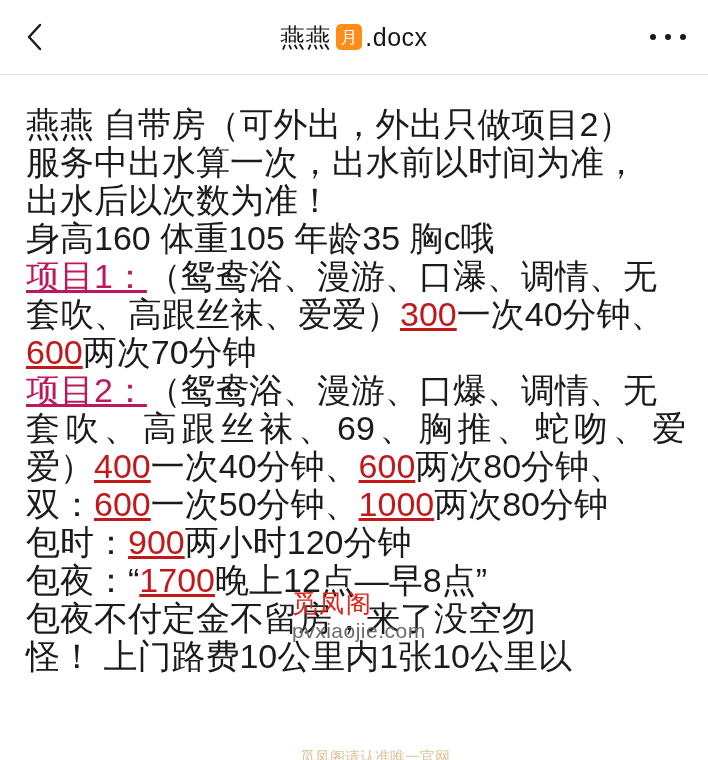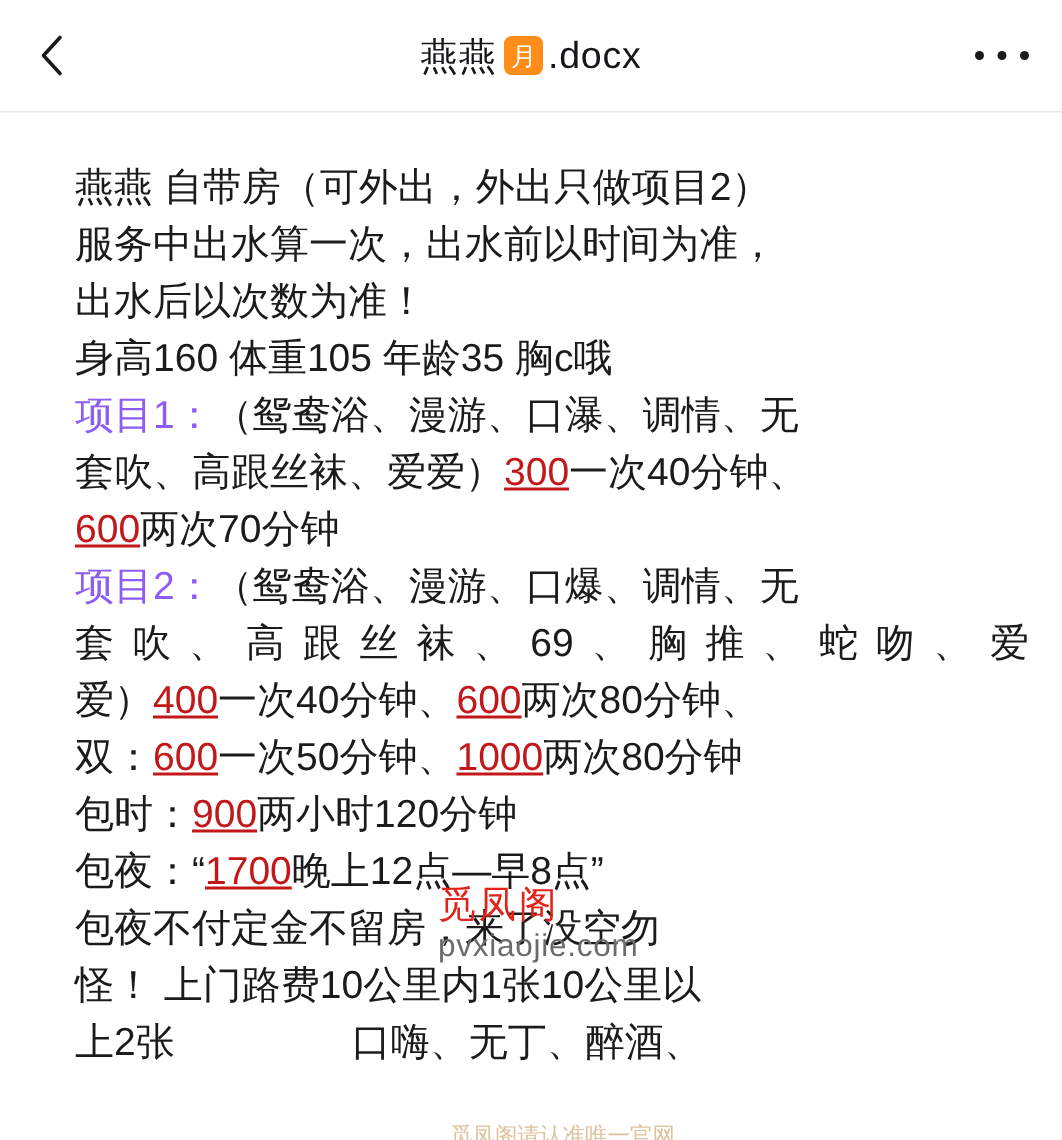--- a/index.html
+++ b/index.html
@@ -87,28 +87,27 @@
     background: #1a1a1a;
   }
 
   
   .doc {
     position: relative;
     padding: 30px 22px 0 26px;
     box-sizing: border-box;
   }
   .line {
-    font-size: 26px;
+    font-size: 34px;
     line-height: 38px;
     color: #1b1b1b;
     letter-spacing: 0px;
     white-space: nowrap;
-    margin-left: 24px;
-  }
-  .p-blue { color: #8b5cf6; }
+  }
+  .p-blue { color: #be185d; text-decoration: underline; }
   .p-red  { color: #c2181a; text-decoration: underline; }
   .just {
     white-space: normal;
     text-align: justify;
     text-align-last: justify;
   }
 
   
   .watermark {
     position: absolute;
@@ -200,23 +199,20 @@
   <div class="line">
     <span>包时：</span><span class="p-red">900</span><span>两小时120分钟</span>
   </div>
 
   <div class="line">
     <span>包夜：</span><span>“</span><span class="p-red">1700</span><span>晚上12点—早8点</span><span>”</span>
   </div>
 
   <div class="line">包夜不付定金不留房，来了没空勿</div>
   <div class="line">怪！ 上门路费10公里内1张10公里以</div>
-  <div class="line">
-    <span>上2张</span><span style="display:inline-block;width:118px"></span><span>口嗨、无丁、醉酒、</span>
-  </div>
 
 </div>
 
 <div class="watermark">
   <div class="wm-top">觅凤阁</div>
   <div class="wm-bottom">pvxiaojie.com</div>
 </div>
 <div class="wm-faint">觅凤阁请认准唯一官网</div>
 
 </body></html>

